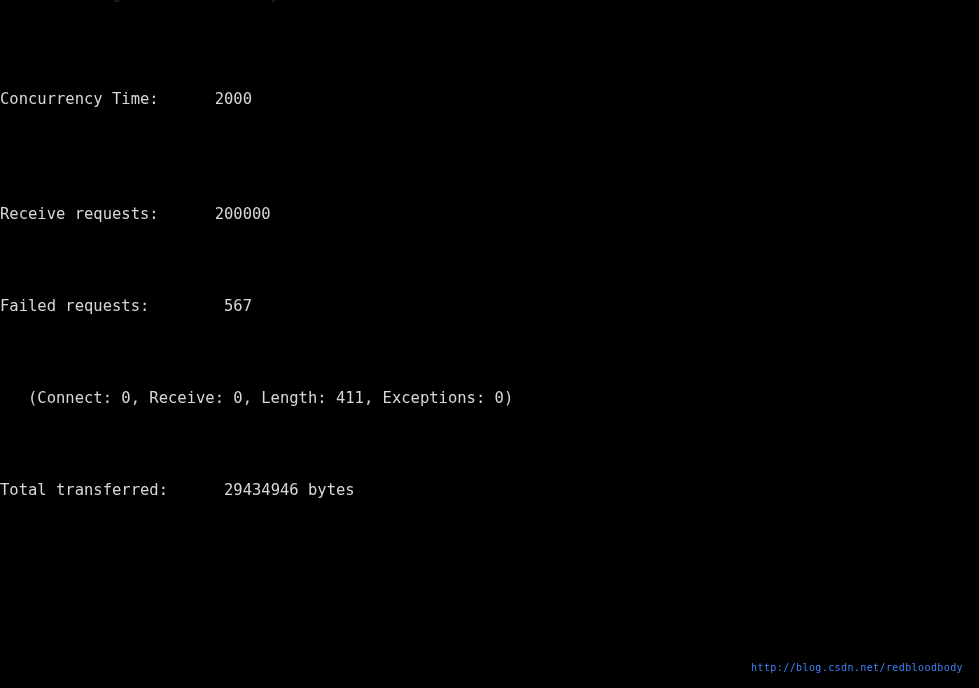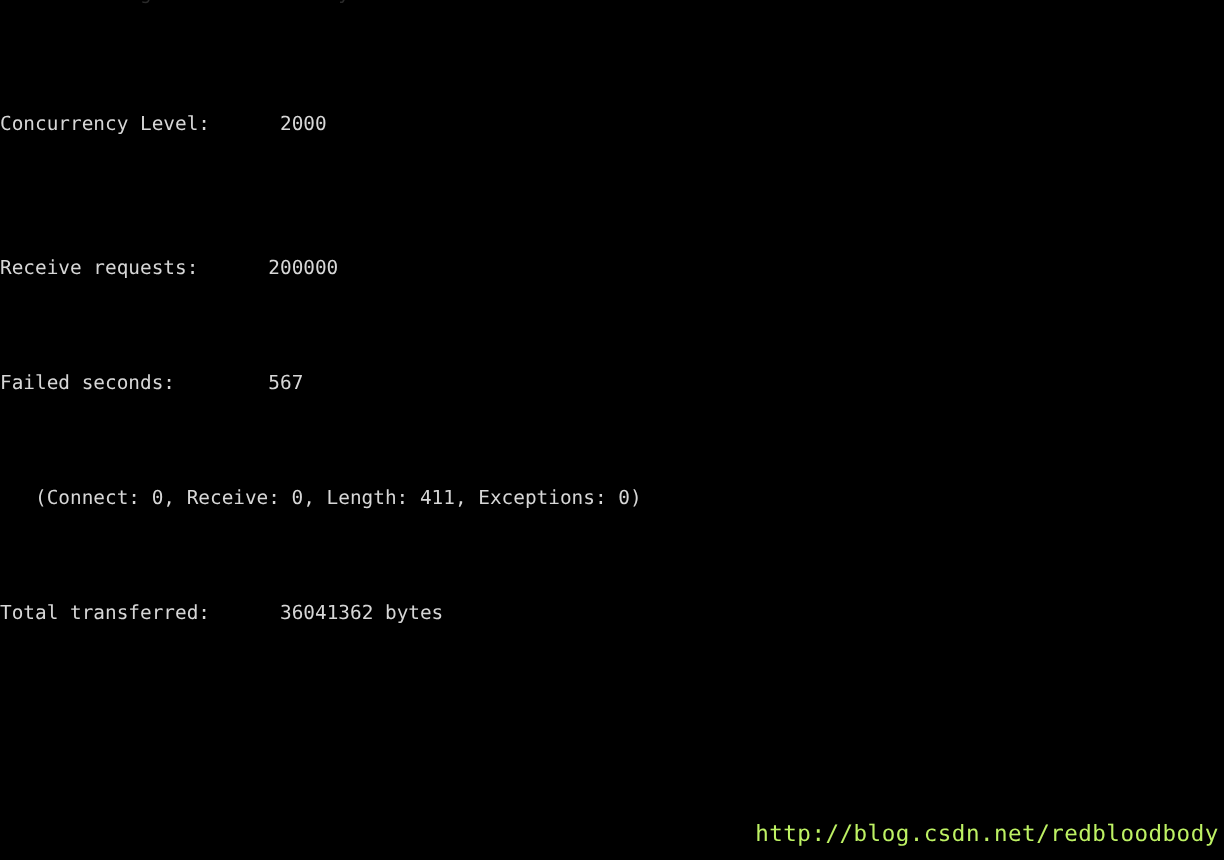--- a/index.html
+++ b/index.html
@@ -49,49 +49,49 @@
   }
   .line {
     display: block;
     height: 23px;
     line-height: 23px;
     white-space: pre;
     color: #d7d7d7;
   }
   #watermark {
     position: absolute;
-    right: 4px;
+    right: 16px;
     top: 658px;
-    color: #bef264;
+    color: #3b82f6;
     font-family: "DejaVu Sans Mono", "Liberation Mono", monospace;
-    font-size: 18px;
+    font-size: 10px;
     line-height: 20px;
     white-space: pre;
     letter-spacing: 0.4px;
   }
 </style>
 </head>
 <body>
 
 <div id="terminal">
 
   <div class="clipped-top">Document Length:        205 bytes</div>
 
   <div class="lines">
 
-    <span class="line"><span>Concurrency Level:</span><span>      </span><span>2000</span></span>
+    <span class="line"><span>Concurrency Time:</span><span>      </span><span>2000</span></span>
 
 
     <span class="line"><span>Receive requests:</span><span>      </span><span>200000</span></span>
 
-    <span class="line"><span>Failed seconds:</span><span>        </span><span>567</span></span>
+    <span class="line"><span>Failed requests:</span><span>        </span><span>567</span></span>
 
     <span class="line">   (Connect: 0, Receive: 0, Length: 411, Exceptions: 0)</span>
 
-    <span class="line"><span>Total transferred:</span><span>      </span><span>36041362 bytes</span></span>
+    <span class="line"><span>Total transferred:</span><span>      </span><span>29434946 bytes</span></span>
 
 
     
 
     
 
     
 
     
 

